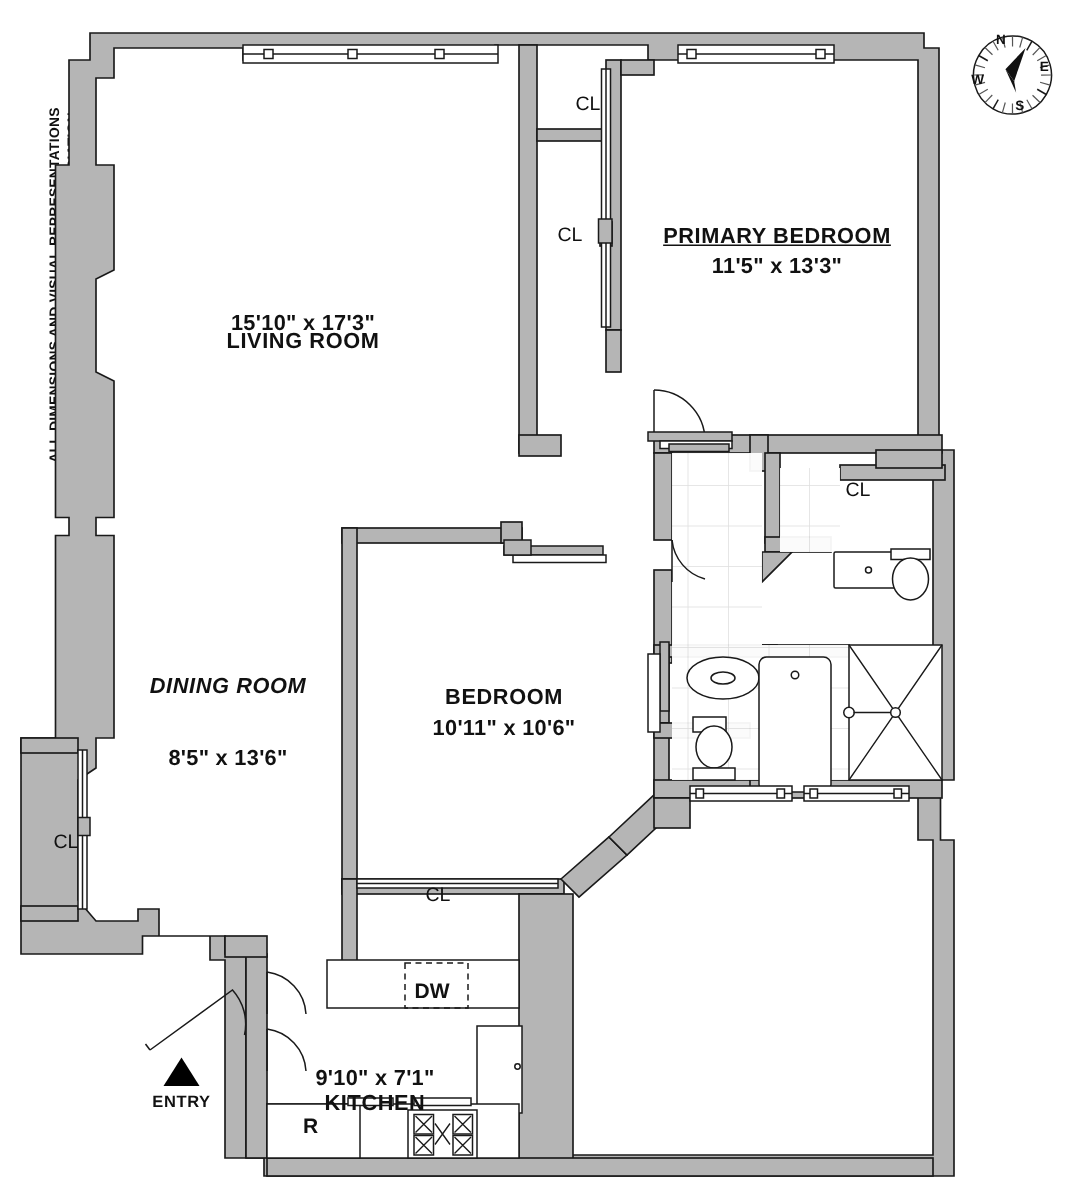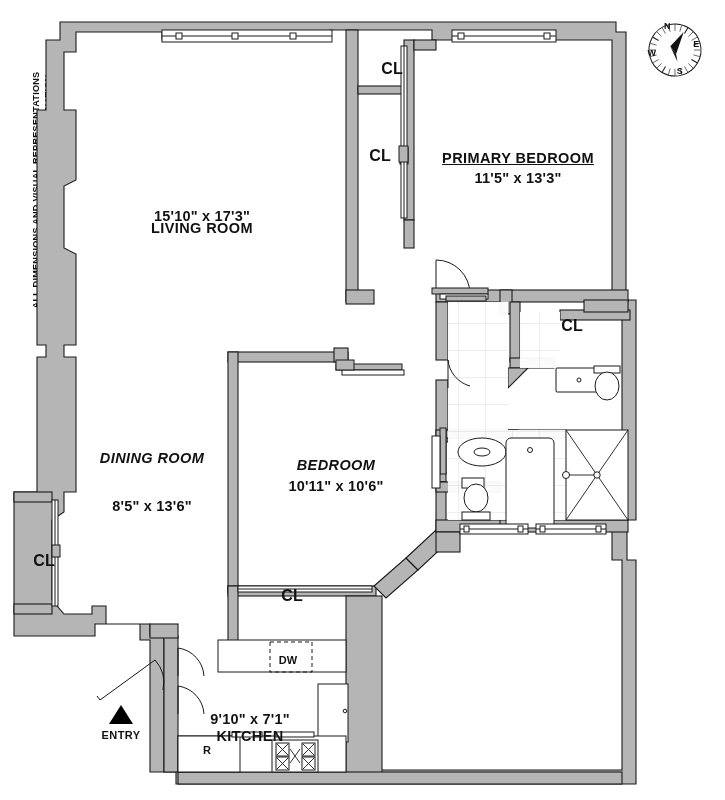--- a/index.html
+++ b/index.html
@@ -16,22 +16,22 @@
     font-weight:bold;
     letter-spacing:.2px;
     color:#111;
     text-align:center;
     line-height:12px;
     white-space:pre-line;
   }
   .lbl{position:absolute;color:#111;text-align:center;white-space:nowrap;}
   .rm-name{font-size:14.5px;font-weight:bold;letter-spacing:.4px;}
   .rm-dim{font-size:14.5px;font-weight:bold;letter-spacing:.2px;}
-  .cl{font-size:16px;font-weight:bold;}
-  .sm{font-size:11px;font-weight:bold;}
+  .cl{font-size:13px;font-weight:normal;}
+  .sm{font-size:14px;font-weight:bold;}
   .entrylbl{font-size:11px;font-weight:bold;letter-spacing:.4px;}
 </style>
 </head>
 <body>
 
 <div id="stage">
 
   <div class="disclaimer">ALL DIMENSIONS AND VISUAL REPRESENTATIONS
 ARE APPROXIMATE AND SUBJECT TO VARIATION</div>
 
@@ -362,21 +362,21 @@
       </g>
     </g>
 
   </svg>
 
   <div id="labels">
       <div class="lbl rm-name" style="left: 202px; top: 196px; transform: translate(-50%, -50%); margin-top: 32px;">LIVING ROOM</div>
       <div class="lbl rm-dim" style="left: 202px; top: 216px; transform: translate(-50%, -50%);">15'10" x 17'3"</div>
       <div class="lbl rm-name" style="left: 518px; top: 158px; transform: translate(-50%, -50%); text-decoration: underline;">PRIMARY BEDROOM</div>
       <div class="lbl rm-dim" style="left: 518px; top: 178px; transform: translate(-50%, -50%);">11'5" x 13'3"</div>
-      <div class="lbl rm-name" style="left: 336px; top: 465px; transform: translate(-50%, -50%); font-style: italic;">BEDROOM</div>
+      <div class="lbl rm-name" style="left: 336px; top: 465px; transform: translate(-50%, -50%);">BEDROOM</div>
       <div class="lbl rm-dim" style="left: 336px; top: 486px; transform: translate(-50%, -50%);">10'11" x 10'6"</div>
       <div class="lbl rm-name" style="left: 152px; top: 458px; transform: translate(-50%, -50%); font-style: italic;">DINING ROOM</div>
       <div class="lbl rm-dim" style="left: 152px; top: 506px; transform: translate(-50%, -50%);">8'5" x 13'6"</div>
       <div class="lbl rm-name" style="left: 250px; top: 736px; transform: translate(-50%, -50%);">KITCHEN</div>
       <div class="lbl rm-dim" style="left: 250px; top: 719px; transform: translate(-50%, -50%);">9'10" x 7'1"</div>
       <div class="lbl cl" style="left: 392px; top: 69px; transform: translate(-50%, -50%);">CL</div>
       <div class="lbl cl" style="left: 380px; top: 156px; transform: translate(-50%, -50%);">CL</div>
       <div class="lbl cl" style="left: 572px; top: 326px; transform: translate(-50%, -50%);">CL</div>
       <div class="lbl cl" style="left: 292px; top: 596px; transform: translate(-50%, -50%);">CL</div>
       <div class="lbl cl" style="left: 44px; top: 561px; transform: translate(-50%, -50%);">CL</div>

